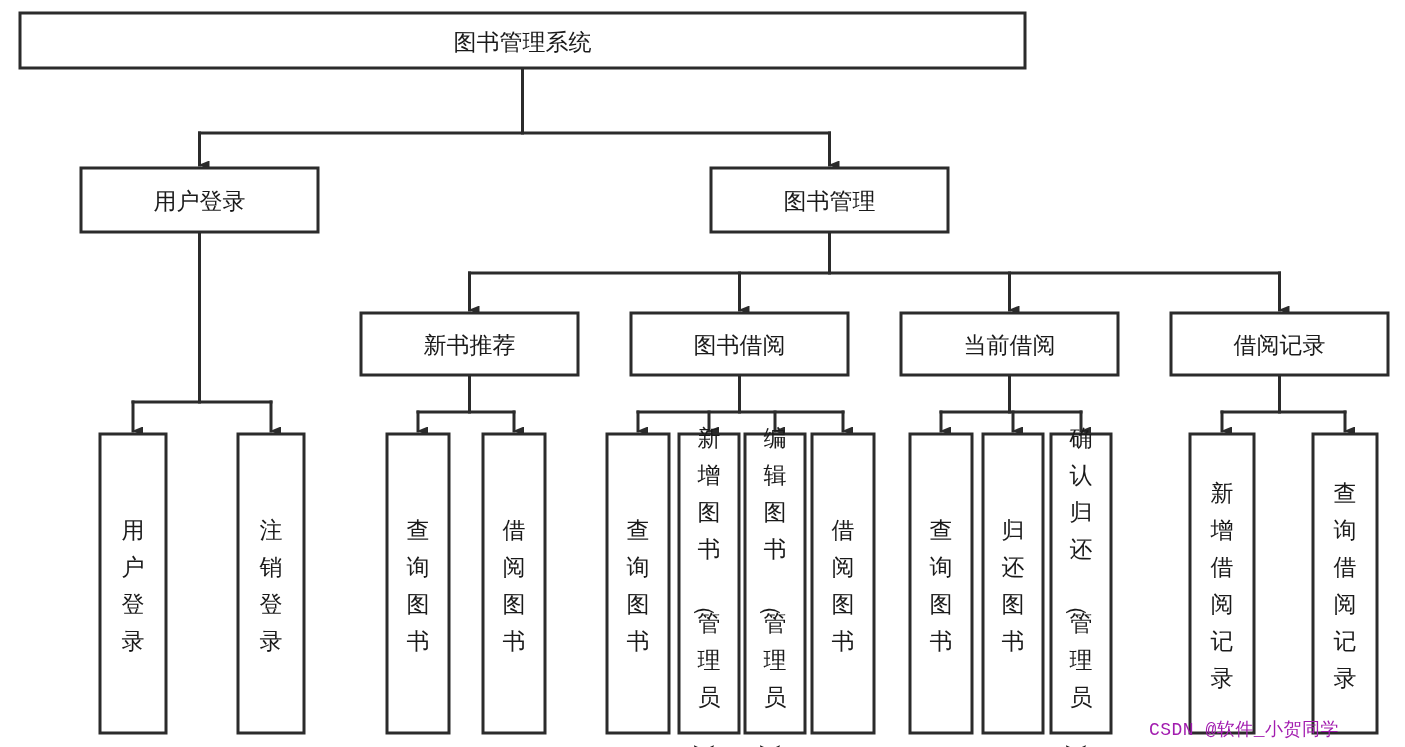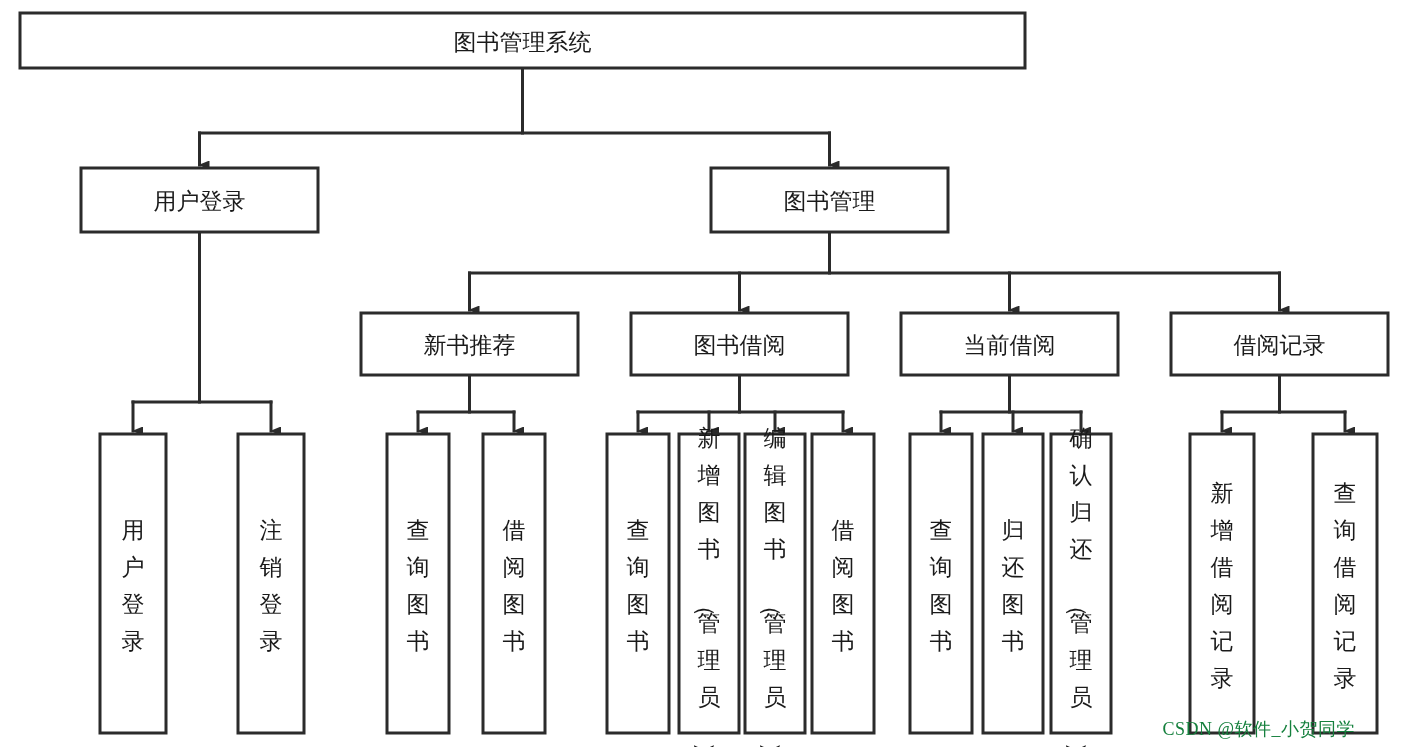--- a/index.html
+++ b/index.html
@@ -46,25 +46,25 @@
     dominant-baseline: central;
   }
   .node-label-v {
     fill: #1a1a1a;
     font-family: "Liberation Sans", "DejaVu Sans", sans-serif;
     font-size: 23px;
     text-anchor: middle;
   }
   .watermark {
     position: absolute;
-    right: 12px;
+    right: 28px;
     bottom: 6px;
-    font-family: Liberation Serif, serif;
+    font-family: Liberation Mono, monospace;
     font-size: 18px;
-    color: #15803d;
+    color: #a21caf;
     white-space: nowrap;
     letter-spacing: 0.5px;
     user-select: none;
   }
 </style>
 </head>
 <body>
 
 <div id="diagram-root">
 

